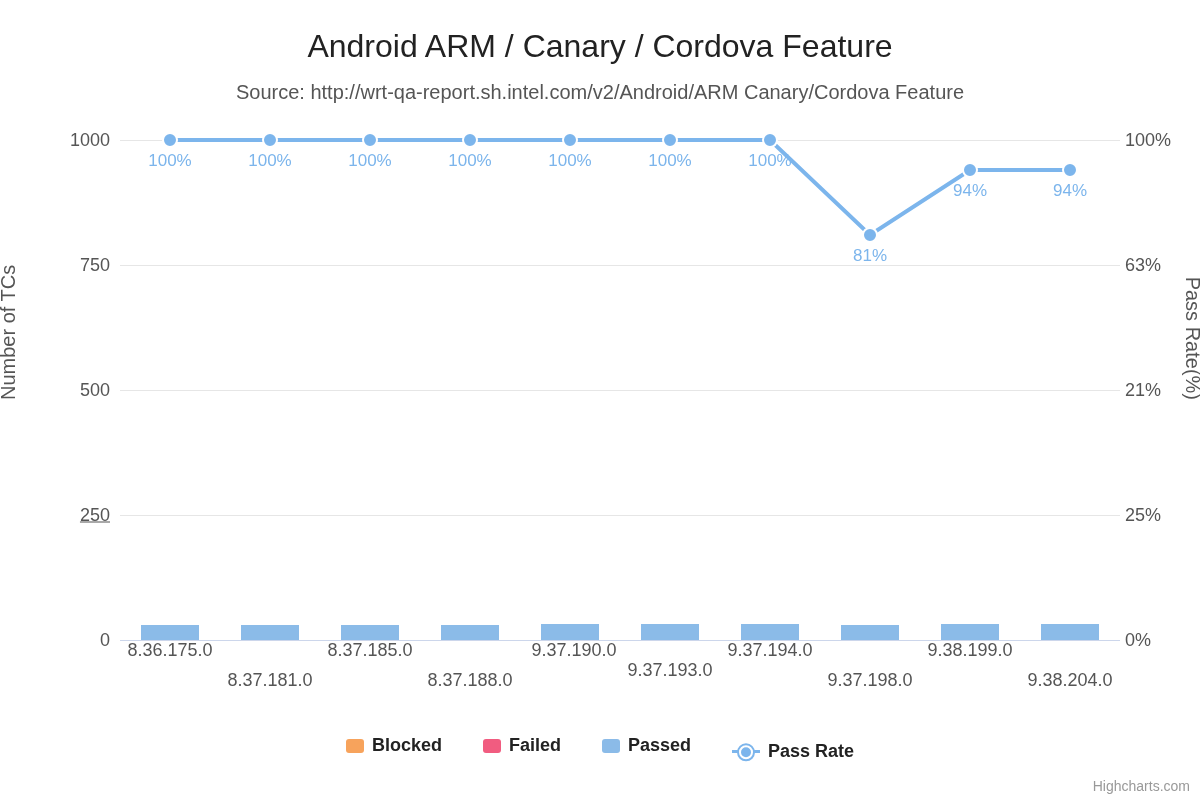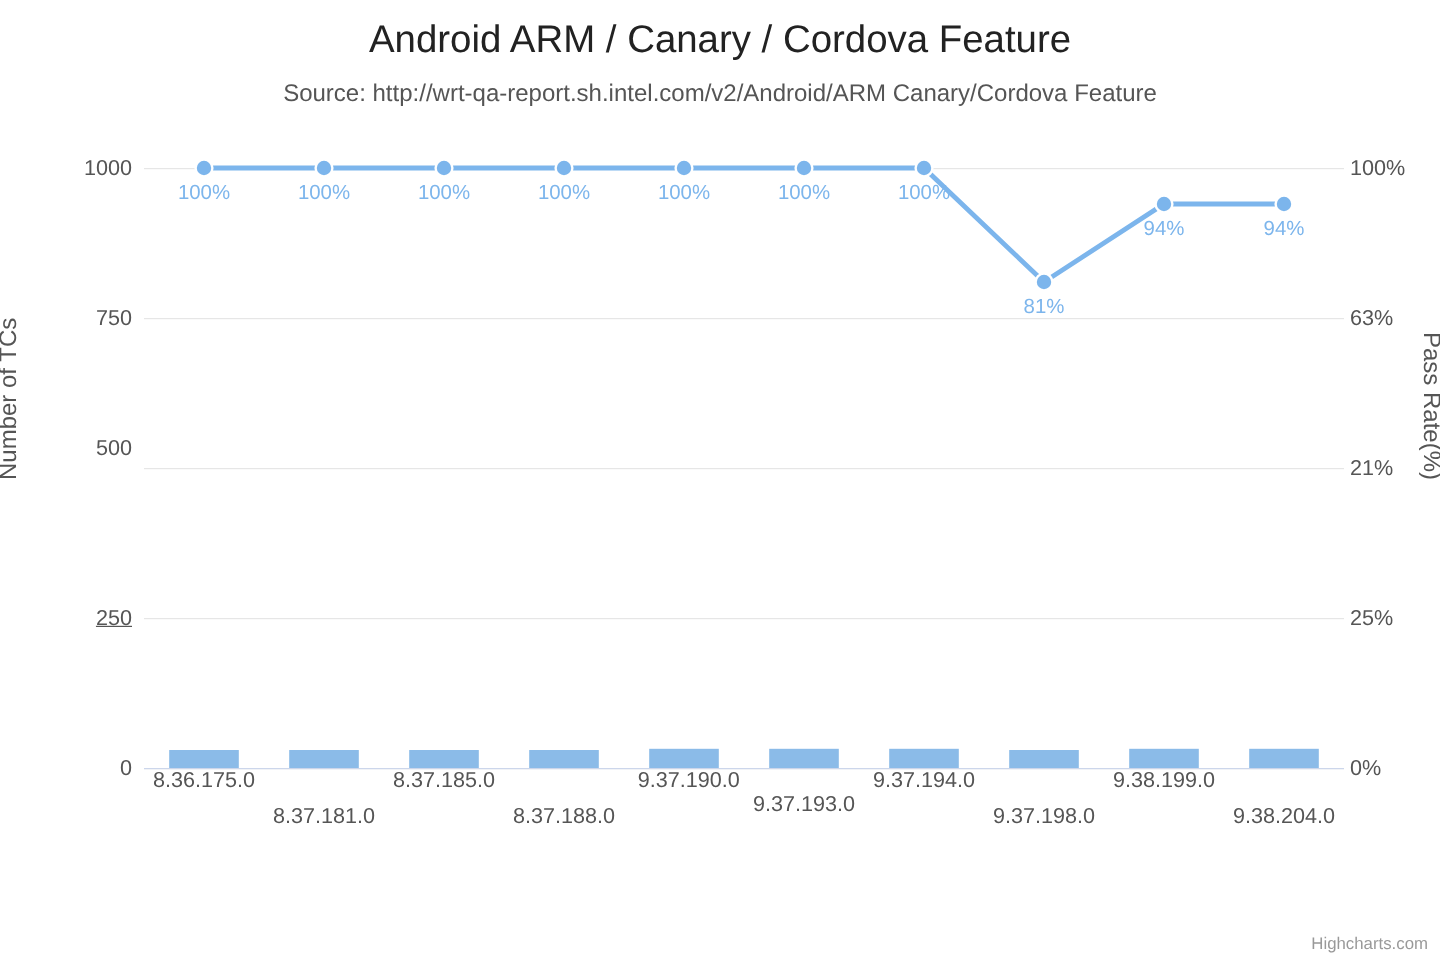--- a/index.html
+++ b/index.html
@@ -1,18 +1,18 @@
 <!DOCTYPE html>
 <html><head>
 <meta charset="utf-8">
 <style>
   * { box-sizing: border-box; }
   html, body { margin: 0; padding: 0; font-family: "Lucida Grande", "Lucida Sans Unicode", Arial, Helvetica, sans-serif; color: #333; }
   .chart-wrap { width: 1200px; height: 800px; position: relative; background: #fff; }
-  .title { text-align: center; font-size: 32px; color: #222; padding-top: 14px; font-weight: 400; }
+  .title { text-align: center; font-size: 32px; color: #222; padding-top: 28px; font-weight: 400; }
   .subtitle { text-align: center; font-size: 20px; color: #555; margin-top: 16px; font-weight: 400; }
   .plot { position: absolute; left: 120px; right: 80px; top: 140px; height: 500px; }
   .y-left-labels, .y-right-labels { position: absolute; top: 140px; height: 500px; font-size: 18px; color: #555; }
   .y-left-labels { left: 0; width: 110px; text-align: right; }
   .y-right-labels { right: 0; width: 75px; text-align: left; }
   .y-tick { position: absolute; width: 100%; transform: translateY(-50%); }
   .y-title-left, .y-title-right { position: absolute; top: 50%; font-size: 20px; color: #555; }
   .y-title-left { left: 8px; transform: translateY(-50%) rotate(-90deg); transform-origin: left center; white-space: nowrap; }
   .y-title-right { right: 8px; transform: translateY(-50%) rotate(90deg); transform-origin: right center; white-space: nowrap; }
   .grid-line { position: absolute; left: 0; right: 0; border-top: 1px solid #e6e6e6; }
@@ -39,21 +39,21 @@
 <div class="chart-wrap">
   <div class="title">Android ARM / Canary / Cordova Feature</div>
   <div class="subtitle">Source: http://wrt-qa-report.sh.intel.com/v2/Android/ARM Canary/Cordova Feature</div>
 
   <div class="y-title-left">Number of TCs</div>
   <div class="y-title-right">Pass Rate(%)</div>
 
   <div class="y-left-labels" id="yly">
       <div class="y-tick" style="top: 500px;">0</div>
       <div class="y-tick" style="top: 375px; text-decoration: underline;">250</div>
-      <div class="y-tick" style="top: 234px;">500</div>
+      <div class="y-tick" style="top: 250px;">500</div>
       <div class="y-tick" style="top: 125px;">750</div>
       <div class="y-tick" style="top: 0px;">1000</div>
     </div>
   <div class="y-right-labels" id="yry">
       <div class="y-tick" style="top: 500px;">0%</div>
       <div class="y-tick" style="top: 375px;">25%</div>
       <div class="y-tick" style="top: 250px;">21%</div>
       <div class="y-tick" style="top: 125px;">63%</div>
       <div class="y-tick" style="top: 0px;">100%</div>
     </div>
@@ -129,15 +129,33 @@
       <div class="x-label" style="left: 250px; top: 0px;">8.37.185.0</div>
       <div class="x-label" style="left: 350px; top: 30px;">8.37.188.0</div>
       <div class="x-label" style="left: 454px; top: 0px;">9.37.190.0</div>
       <div class="x-label" style="left: 550px; top: 20px;">9.37.193.0</div>
       <div class="x-label" style="left: 650px; top: 0px;">9.37.194.0</div>
       <div class="x-label" style="left: 750px; top: 30px;">9.37.198.0</div>
       <div class="x-label" style="left: 850px; top: 0px;">9.38.199.0</div>
       <div class="x-label" style="left: 950px; top: 30px;">9.38.204.0</div>
     </div>
 
+  <div class="legend">
+    <span class="legend-item">
+        <span class="legend-swatch" style="background:#f7a35c"></span>
+        <b>Blocked</b>
+      </span>
+    <span class="legend-item">
+        <span class="legend-swatch" style="background:#f15c80"></span>
+        <b>Failed</b>
+      </span>
+    <span class="legend-item">
+        <span class="legend-swatch" style="background:#8bbbe8"></span>
+        <b>Passed</b>
+      </span>
+    <span class="legend-item">
+        <span class="legend-line" style="border-color:#7cb5ec"></span>
+        <b>Pass Rate</b>
+      </span>
+  </div>
 
   <div class="credit">Highcharts.com</div>
 </div>
 
 </body></html>

